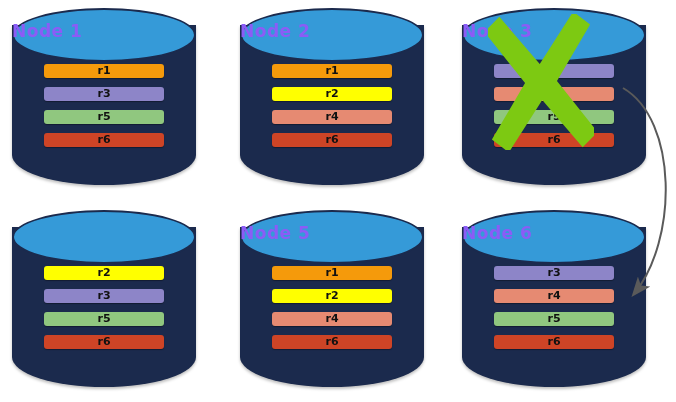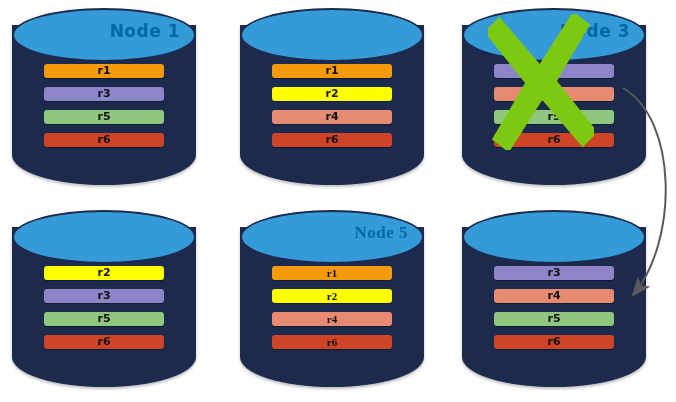--- a/index.html
+++ b/index.html
@@ -49,22 +49,22 @@
     border-radius: 50%;
     border: 2px solid #1B2A4D;
     box-sizing: border-box;
   }
 
   .node-title {
     position: absolute;
     left: 0;
     top: 13px;
     width: 168px;
-    text-align: right;
-    color: #0369a1;
+    text-align: left;
+    color: #8b5cf6;
     font-size: 17px;
     font-weight: bold;
     letter-spacing: 0.5px;
     z-index: 4;
     pointer-events: none;
   }
 
   .rows {
     position: absolute;
     left: 32px;
@@ -135,20 +135,21 @@
       </div>
       <div class="row-bar" style="background:#CE4426;">
         <span class="row-label">r6</span>
       </div>
     </div>
   </div>
 
   <div class="node" style="left:240px; top:8px;">
     <div class="node-body"></div>
     <div class="node-top"></div>
+    <div class="node-title">Node 2</div>
     <div class="rows">
       <div class="row-bar" style="background:#F59A0B;">
         <span class="row-label">r1</span>
       </div>
       <div class="row-bar" style="background:#FFFF00;">
         <span class="row-label">r2</span>
       </div>
       <div class="row-bar" style="background:#E68A72;">
         <span class="row-label">r4</span>
       </div>
@@ -195,21 +196,21 @@
       </div>
       <div class="row-bar" style="background:#90C77F;">
         <span class="row-label">r5</span>
       </div>
       <div class="row-bar" style="background:#CE4426;">
         <span class="row-label">r6</span>
       </div>
     </div>
   </div>
 
-  <div class="node" style="left:240px; top:210px;font-family:Liberation Serif, serif;">
+  <div class="node" style="left:240px; top:210px;">
     <div class="node-body"></div>
     <div class="node-top"></div>
     <div class="node-title">Node 5</div>
     <div class="rows">
       <div class="row-bar" style="background:#F59A0B;">
         <span class="row-label">r1</span>
       </div>
       <div class="row-bar" style="background:#FFFF00;">
         <span class="row-label">r2</span>
       </div>
@@ -218,20 +219,21 @@
       </div>
       <div class="row-bar" style="background:#CE4426;">
         <span class="row-label">r6</span>
       </div>
     </div>
   </div>
 
   <div class="node" style="left:462px; top:210px;">
     <div class="node-body"></div>
     <div class="node-top"></div>
+    <div class="node-title">Node 6</div>
     <div class="rows">
       <div class="row-bar" style="background:#8D85C8;">
         <span class="row-label">r3</span>
       </div>
       <div class="row-bar" style="background:#E68A72;">
         <span class="row-label">r4</span>
       </div>
       <div class="row-bar" style="background:#90C77F;">
         <span class="row-label">r5</span>
       </div>

